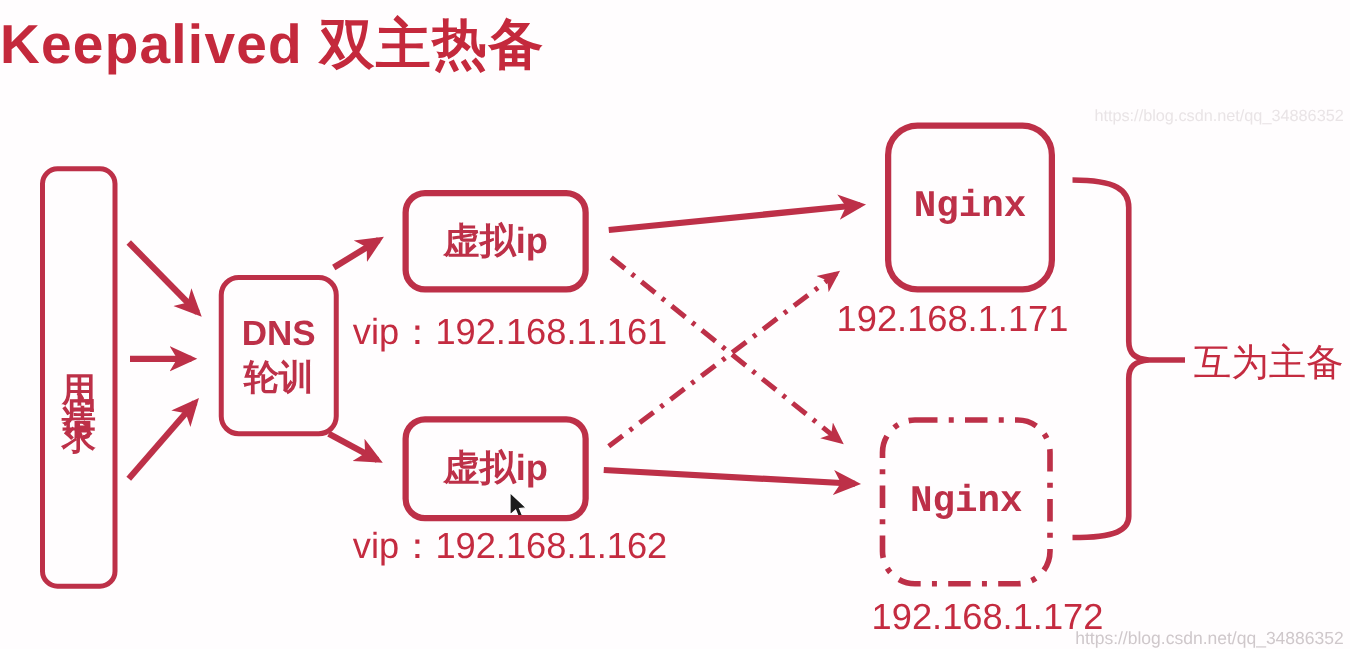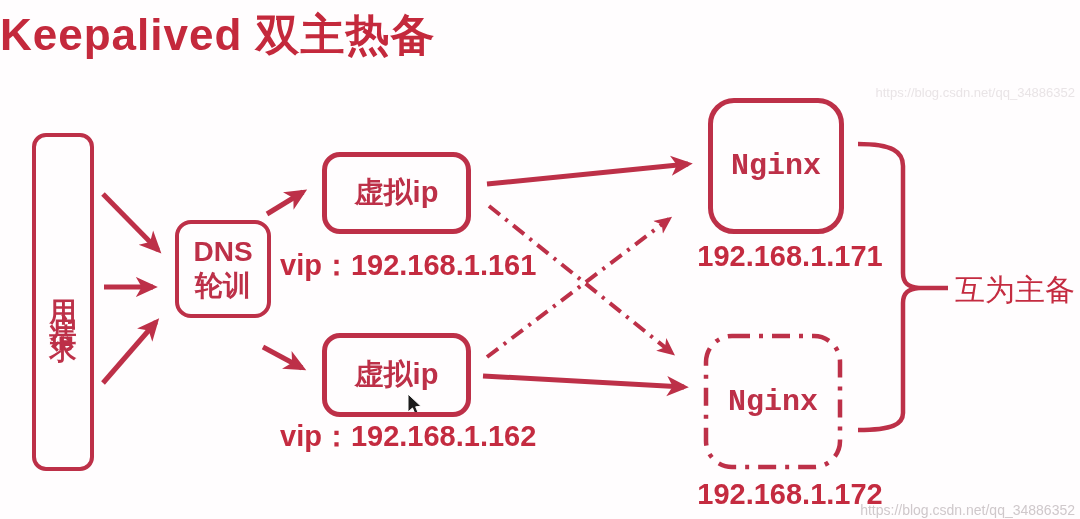--- a/index.html
+++ b/index.html
@@ -16,34 +16,34 @@
   }
   .node{
     border:4px solid #bd3048;border-radius:16px;background:transparent;
     display:flex;align-items:center;justify-content:center;color:#bd3048;
   }
   .user-box{left:32px;top:133px;width:62px;height:338px;border-radius:14px;}
   .user-box .vtext{
     writing-mode:vertical-rl;text-orientation:upright;
     font-size:27px;font-weight:600;letter-spacing:12px;color:#bd3048;
   }
-  .dns-box{left:175px;top:220px;width:96px;height:98px;flex-direction:column;}
+  .dns-box{left:175px;top:220px;width:96px;height:129px;flex-direction:column;}
   .dns-box div{font-size:28px;font-weight:600;line-height:1.22;}
   .vip-box{width:149px;height:82px;border-width:5px;border-radius:18px;font-size:29px;font-weight:600;justify-content:center;}
   .vip1-box{left:322px;top:152px;}
   .vip2-box{left:322px;top:333px;height:84px;}
   .nginx1-box{left:708px;top:98px;width:136px;height:136px;border-width:5px;border-radius:26px;}
   .nginx2-label{left:705px;top:335px;width:136px;height:133px;display:flex;align-items:center;justify-content:center;}
   .nginx-text{font-size:30px;font-weight:600;color:#bd3048;font-family:Liberation Mono, monospace;}
   .caption{
-    color:#c42b40;font-size:29px;font-weight:700;text-align:center;white-space:nowrap;
+    color:#c42b40;font-size:29px;font-weight:400;text-align:center;white-space:nowrap;
   }
   .vip1-caption{left:280px;top:246px;width:256px;}
   .vip2-caption{left:280px;top:417px;width:256px;}
-  .ip1-caption{left:690px;top:240px;width:200px;}
+  .ip1-caption{left:662px;top:240px;width:200px;}
   .ip2-caption{left:690px;top:478px;width:200px;}
   .bracket-label{left:955px;top:270px;width:125px;font-size:30px;font-weight:400;color:#c42b40;white-space:nowrap;}
   .watermark{
     color:#cfc8cb;font-size:14px;text-align:right;white-space:nowrap;
     left:843px;width:232px;margin-top:13px;
   }
   .wm-top{top:72px;color:#e9e4e6;font-size:13px;}
   .wm-bottom{top:489px;}
   svg{position:absolute;left:0;top:0;}
 </style>

